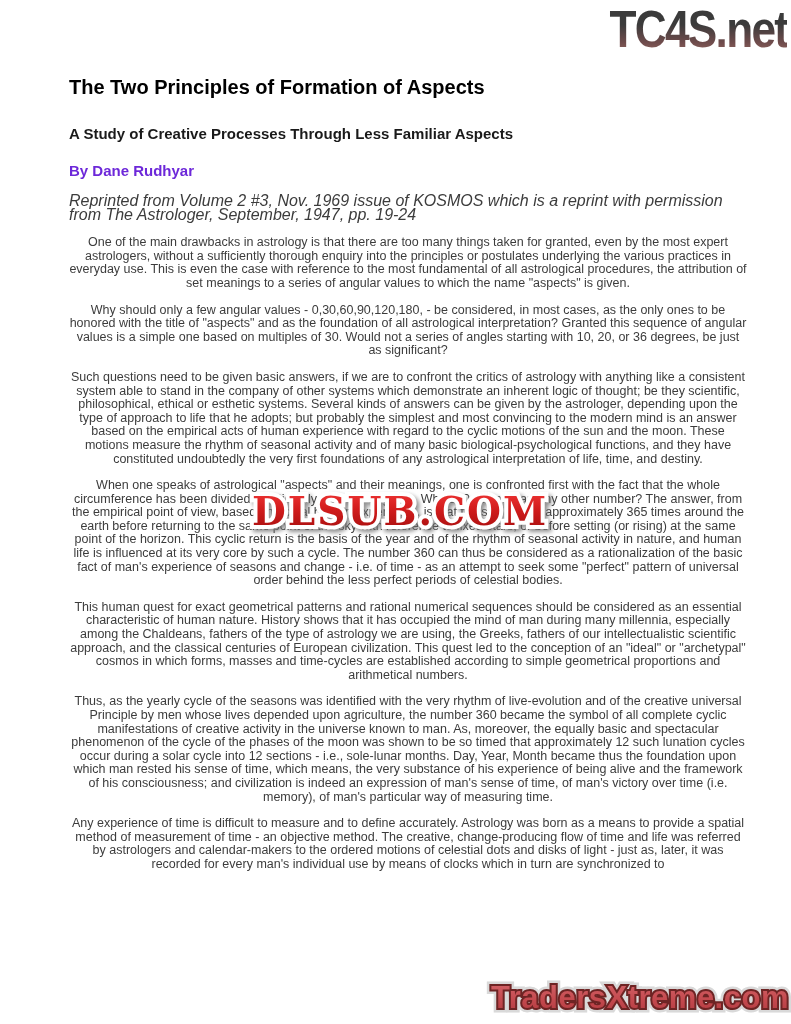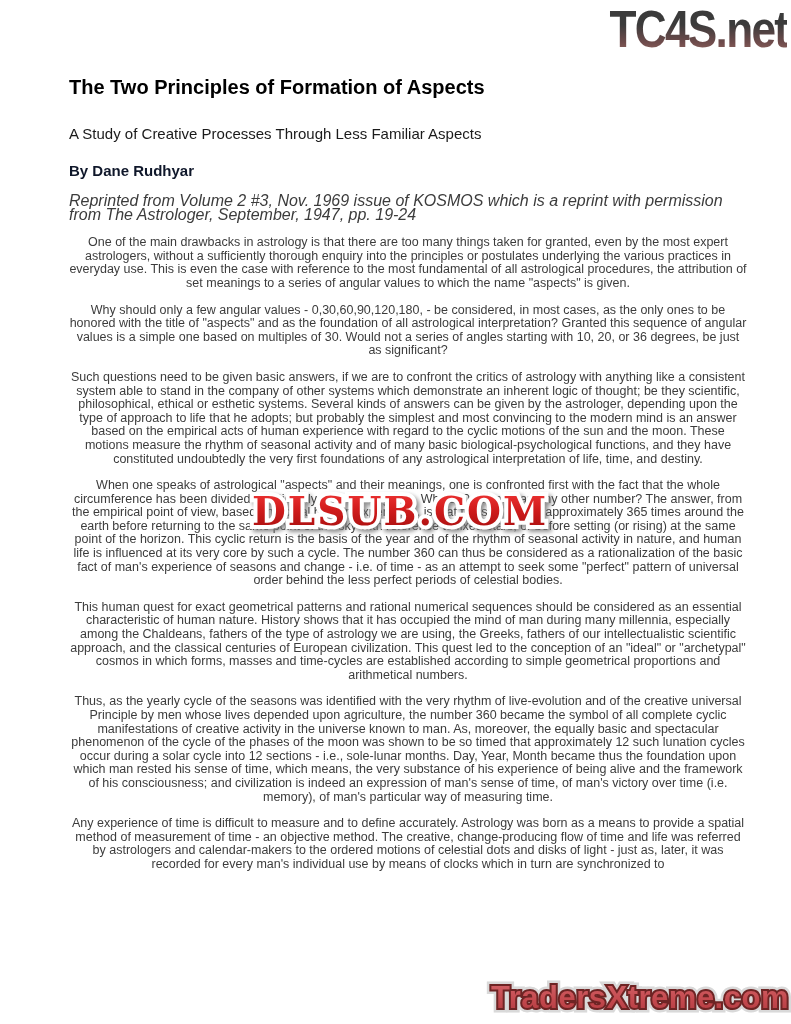--- a/index.html
+++ b/index.html
@@ -36,26 +36,26 @@
     width:678px;
     color:#3c3c3c;
   }
   .title{
     font-size:20px;line-height:23px;
     font-weight:bold;color:#000000;
     margin:0 0 26px 0;
   }
   .subtitle{
     font-size:15px;line-height:17px;
-    font-weight:normal;color:#1a1a1a;
+    font-weight:bold;color:#1a1a1a;
     margin:0 0 20px 0;
   }
   .byline{
     font-size:15px;line-height:17px;
-    font-weight:bold;color:#0f172a;
+    font-weight:bold;color:#6d28d9;
     margin:0 0 15px 0;
   }
   .reprint{
     font-size:16px;line-height:13.6px;
     font-style:italic;
     margin:0 0 15px 0;
   }
   .article p.body-par{
     font-size:12.5px;
     line-height:13.6px;

